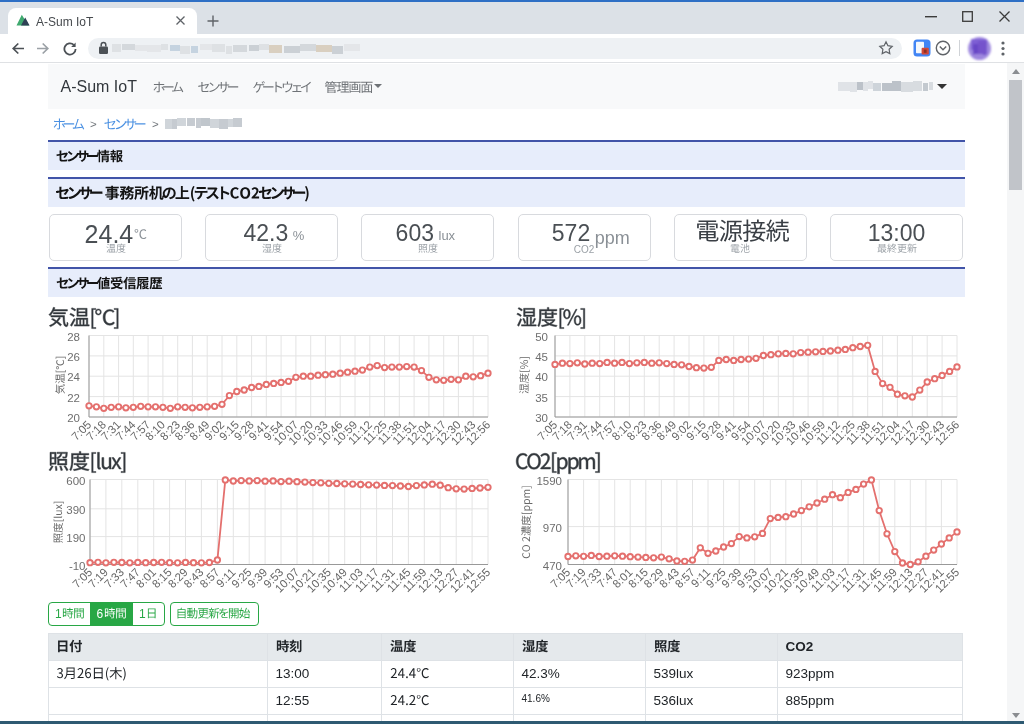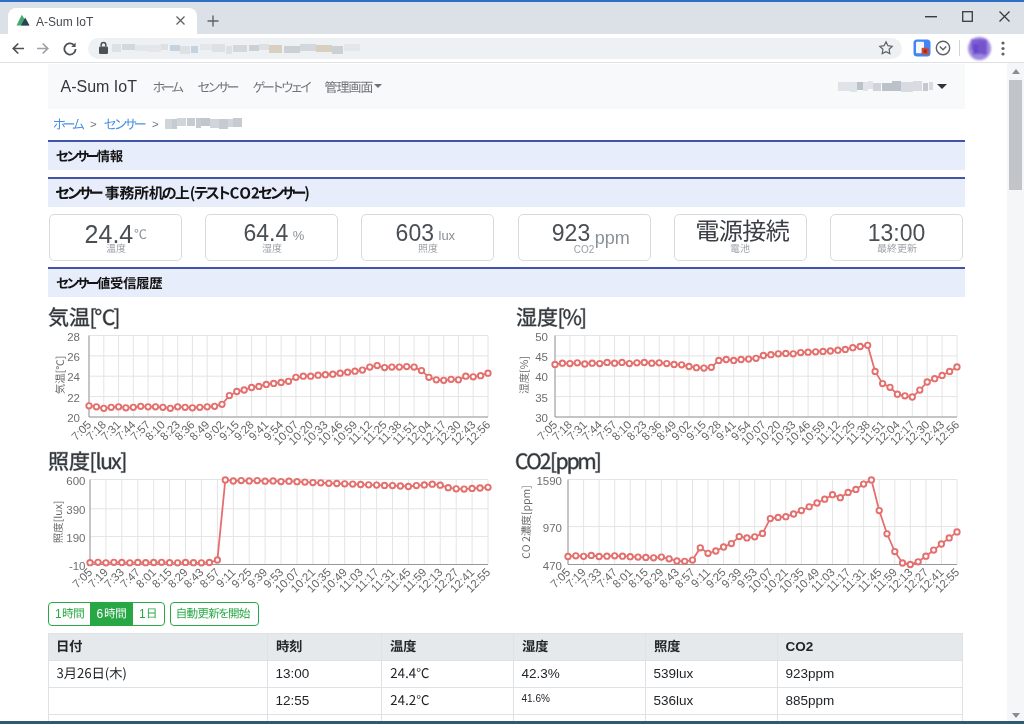--- a/index.html
+++ b/index.html
@@ -186,37 +186,37 @@
       <svg width="13" height="16" viewBox="0 -11.7 13 15.6" style="position:absolute;overflow:visible">
         <path d="M2.4 -6.2C3.4 -6.2 4.3 -6.9 4.3 -8.1C4.3 -9.2 3.4 -9.9 2.4 -9.9C1.5 -9.9 0.6 -9.2 0.6 -8.1C0.6 -6.9 1.5 -6.2 2.4 -6.2ZM2.4 -6.9C1.8 -6.9 1.4 -7.4 1.4 -8.1C1.4 -8.8 1.8 -9.2 2.4 -9.2C3.1 -9.2 3.5 -8.8 3.5 -8.1C3.5 -7.4 3.1 -6.9 2.4 -6.9ZM9.6 0.2C10.8 0.2 11.7 -0.3 12.5 -1.2L11.7 -2.0C11.1 -1.3 10.5 -0.9 9.6 -0.9C7.8 -0.9 6.7 -2.4 6.7 -4.8C6.7 -7.1 7.8 -8.6 9.6 -8.6C10.4 -8.6 11.0 -8.3 11.5 -7.7L12.2 -8.5C11.7 -9.1 10.8 -9.7 9.6 -9.7C7.2 -9.7 5.4 -7.8 5.4 -4.7C5.4 -1.7 7.1 0.2 9.6 0.2Z" fill="#8a9096"></path>
       </svg>
     </div>
     <div style="position:absolute;left:105.5px;top:243.0px;width:20px;height:12px">
       <svg width="20" height="12" viewBox="0 -9.0 20 12.0" style="position:absolute;overflow:visible">
         <path d="M4.5 -5.8H7.9V-4.8H4.5ZM4.5 -7.3H7.9V-6.4H4.5ZM3.8 -8.0V-4.1H8.6V-8.0ZM1.0 -7.7C1.6 -7.5 2.4 -7.0 2.8 -6.7L3.2 -7.3C2.8 -7.6 2.0 -8.0 1.4 -8.3ZM0.4 -5.0C1.0 -4.7 1.8 -4.3 2.2 -3.9L2.6 -4.5C2.2 -4.9 1.4 -5.3 0.8 -5.6ZM0.6 0.2 1.3 0.6C1.8 -0.3 2.5 -1.6 3.0 -2.6L2.4 -3.1C1.9 -1.9 1.2 -0.6 0.6 0.2ZM2.6 -0.2V0.5H9.6V-0.2H8.9V-3.3H3.4V-0.2ZM4.1 -0.2V-2.6H5.1V-0.2ZM5.7 -0.2V-2.6H6.6V-0.2ZM7.2 -0.2V-2.6H8.2V-0.2Z M13.9 -6.5V-5.6H12.2V-5.0H13.9V-3.3H17.8V-5.0H19.4V-5.6H17.8V-6.5H17.0V-5.6H14.6V-6.5ZM17.0 -5.0V-3.9H14.6V-5.0ZM17.6 -2.1C17.2 -1.5 16.6 -1.1 15.9 -0.8C15.2 -1.1 14.6 -1.6 14.2 -2.1ZM12.4 -2.7V-2.1H13.9L13.5 -1.9C13.9 -1.3 14.5 -0.9 15.1 -0.5C14.2 -0.1 13.1 0.1 12.0 0.2C12.1 0.3 12.3 0.6 12.3 0.8C13.6 0.7 14.8 0.4 15.9 -0.1C16.8 0.4 17.9 0.7 19.2 0.8C19.3 0.6 19.5 0.3 19.6 0.2C18.5 0.1 17.5 -0.1 16.7 -0.5C17.5 -1.0 18.2 -1.6 18.7 -2.5L18.2 -2.7L18.1 -2.7ZM11.2 -7.4V-4.5C11.2 -3.1 11.1 -1.0 10.3 0.4C10.5 0.5 10.8 0.7 10.9 0.8C11.8 -0.7 11.9 -3.0 11.9 -4.5V-6.7H19.4V-7.4H15.7V-8.4H14.9V-7.4Z" fill="#9aa0a6"></path>
       </svg>
     </div>
     <div class="abs" style="left:205.2px;top:214px;width:133px;height:47px;background:#fff;border:1px solid #d8dade;border-radius:5px"></div>
-    <div class="abs" style="left:243.5px;top:219.5px;font-size:23px;color:#4a4f54">64.4</div>
+    <div class="abs" style="left:243.5px;top:219.5px;font-size:23px;color:#4a4f54">42.3</div>
     <div class="abs" style="left:292.7px;top:228px;font-size:13px;color:#8a9096">%</div>
     <div style="position:absolute;left:261.7px;top:243.0px;width:20px;height:12px">
       <svg width="20" height="12" viewBox="0 -9.0 20 12.0" style="position:absolute;overflow:visible">
         <path d="M4.3 -5.7H8.2V-4.7H4.3ZM4.3 -7.3H8.2V-6.3H4.3ZM3.6 -8.0V-4.1H8.9V-8.0ZM3.2 -3.0C3.6 -2.3 4.0 -1.3 4.1 -0.7L4.7 -0.9C4.6 -1.5 4.2 -2.5 3.8 -3.2ZM8.7 -3.2C8.5 -2.5 8.0 -1.5 7.7 -0.9L8.2 -0.7C8.6 -1.3 9.1 -2.2 9.4 -3.0ZM0.9 -7.7C1.6 -7.5 2.3 -7.0 2.6 -6.7L3.1 -7.3C2.7 -7.6 2.0 -8.0 1.3 -8.3ZM0.4 -5.1C1.0 -4.8 1.8 -4.4 2.1 -4.0L2.6 -4.6C2.2 -5.0 1.4 -5.4 0.8 -5.7ZM0.7 0.2 1.3 0.6C1.8 -0.3 2.3 -1.6 2.7 -2.6L2.1 -3.1C1.7 -1.9 1.1 -0.6 0.7 0.2ZM6.8 -3.8V-0.2H5.7V-3.8H5.0V-0.2H2.6V0.5H9.6V-0.2H7.5V-3.8Z M13.9 -6.5V-5.6H12.2V-5.0H13.9V-3.3H17.8V-5.0H19.4V-5.6H17.8V-6.5H17.0V-5.6H14.6V-6.5ZM17.0 -5.0V-3.9H14.6V-5.0ZM17.6 -2.1C17.2 -1.5 16.6 -1.1 15.9 -0.8C15.2 -1.1 14.6 -1.6 14.2 -2.1ZM12.4 -2.7V-2.1H13.9L13.5 -1.9C13.9 -1.3 14.5 -0.9 15.1 -0.5C14.2 -0.1 13.1 0.1 12.0 0.2C12.1 0.3 12.3 0.6 12.3 0.8C13.6 0.7 14.8 0.4 15.9 -0.1C16.8 0.4 17.9 0.7 19.2 0.8C19.3 0.6 19.5 0.3 19.6 0.2C18.5 0.1 17.5 -0.1 16.7 -0.5C17.5 -1.0 18.2 -1.6 18.7 -2.5L18.2 -2.7L18.1 -2.7ZM11.2 -7.4V-4.5C11.2 -3.1 11.1 -1.0 10.3 0.4C10.5 0.5 10.8 0.7 10.9 0.8C11.8 -0.7 11.9 -3.0 11.9 -4.5V-6.7H19.4V-7.4H15.7V-8.4H14.9V-7.4Z" fill="#9aa0a6"></path>
       </svg>
     </div>
     <div class="abs" style="left:361.4px;top:214px;width:133px;height:47px;background:#fff;border:1px solid #d8dade;border-radius:5px"></div>
     <div class="abs" style="left:395.6px;top:219.5px;font-size:23px;color:#4a4f54">603</div>
     <div class="abs" style="left:438.5px;top:228px;font-size:13px;color:#8a9096">lux</div>
     <div style="position:absolute;left:417.9px;top:243.0px;width:20px;height:12px">
       <svg width="20" height="12" viewBox="0 -9.0 20 12.0" style="position:absolute;overflow:visible">
         <path d="M5.3 -4.1H8.2V-2.6H5.3ZM4.6 -4.7V-1.9H9.0V-4.7ZM3.4 -1.2C3.5 -0.6 3.6 0.2 3.6 0.8L4.3 0.7C4.3 0.1 4.2 -0.7 4.1 -1.3ZM5.5 -1.3C5.8 -0.6 6.0 0.2 6.2 0.7L6.9 0.6C6.8 0.1 6.5 -0.8 6.2 -1.4ZM7.6 -1.3C8.1 -0.7 8.6 0.2 8.8 0.8L9.6 0.5C9.3 -0.1 8.7 -1.0 8.3 -1.6ZM1.7 -1.5C1.4 -0.8 0.9 0.0 0.4 0.5L1.2 0.8C1.6 0.3 2.1 -0.6 2.5 -1.3ZM1.6 -7.3H3.1V-5.5H1.6ZM1.6 -2.9V-4.9H3.1V-2.9ZM0.9 -8.0V-1.7H1.6V-2.2H3.8V-8.0ZM4.3 -8.0V-7.3H6.0C5.8 -6.4 5.3 -5.8 4.0 -5.4C4.1 -5.3 4.3 -5.0 4.4 -4.8C5.9 -5.3 6.5 -6.1 6.7 -7.3H8.5C8.4 -6.4 8.3 -6.0 8.2 -5.9C8.1 -5.8 8.1 -5.8 7.9 -5.8C7.8 -5.8 7.3 -5.8 6.9 -5.8C7.0 -5.6 7.1 -5.4 7.1 -5.2C7.5 -5.2 8.0 -5.2 8.2 -5.2C8.5 -5.2 8.7 -5.3 8.8 -5.4C9.0 -5.7 9.1 -6.2 9.2 -7.7C9.2 -7.8 9.2 -8.0 9.2 -8.0Z M13.9 -6.5V-5.6H12.2V-5.0H13.9V-3.3H17.8V-5.0H19.4V-5.6H17.8V-6.5H17.0V-5.6H14.6V-6.5ZM17.0 -5.0V-3.9H14.6V-5.0ZM17.6 -2.1C17.2 -1.5 16.6 -1.1 15.9 -0.8C15.2 -1.1 14.6 -1.6 14.2 -2.1ZM12.4 -2.7V-2.1H13.9L13.5 -1.9C13.9 -1.3 14.5 -0.9 15.1 -0.5C14.2 -0.1 13.1 0.1 12.0 0.2C12.1 0.3 12.3 0.6 12.3 0.8C13.6 0.7 14.8 0.4 15.9 -0.1C16.8 0.4 17.9 0.7 19.2 0.8C19.3 0.6 19.5 0.3 19.6 0.2C18.5 0.1 17.5 -0.1 16.7 -0.5C17.5 -1.0 18.2 -1.6 18.7 -2.5L18.2 -2.7L18.1 -2.7ZM11.2 -7.4V-4.5C11.2 -3.1 11.1 -1.0 10.3 0.4C10.5 0.5 10.8 0.7 10.9 0.8C11.8 -0.7 11.9 -3.0 11.9 -4.5V-6.7H19.4V-7.4H15.7V-8.4H14.9V-7.4Z" fill="#9aa0a6"></path>
       </svg>
     </div>
     <div class="abs" style="left:517.6px;top:214px;width:133px;height:47px;background:#fff;border:1px solid #d8dade;border-radius:5px"></div>
-    <div class="abs" style="left:551.8px;top:219.5px;font-size:23px;color:#4a4f54">923</div>
+    <div class="abs" style="left:551.8px;top:219.5px;font-size:23px;color:#4a4f54">572</div>
     <div class="abs" style="left:594.7px;top:228px;font-size:18px;color:#8a9096">ppm</div>
     <div class="abs" style="left:517.6px;top:244px;width:133px;text-align:center;font-size:10px;color:#9aa0a6">CO2</div>
     <div class="abs" style="left:673.8px;top:214px;width:133px;height:47px;background:#fff;border:1px solid #d8dade;border-radius:5px"></div>
     <div style="position:absolute;left:694.8px;top:217.9px;width:95px;height:29px">
       <svg width="95" height="29" viewBox="0 -22.1 95 29.4" style="position:absolute;overflow:visible">
         <path d="M4.5 -13.9V-12.8H9.7V-13.9ZM4.0 -11.4V-10.2H9.7V-11.4ZM14.0 -11.4V-10.2H19.9V-11.4ZM14.0 -13.9V-12.8H19.3V-13.9ZM18.4 -4.5V-2.8H12.6V-4.5ZM18.4 -5.8H12.6V-7.4H18.4ZM10.8 -4.5V-2.8H5.4V-4.5ZM10.8 -5.8H5.4V-7.4H10.8ZM3.6 -8.8V-0.2H5.4V-1.5H10.8V-0.7C10.8 1.3 11.6 1.8 14.4 1.8C15.0 1.8 19.4 1.8 20.1 1.8C22.4 1.8 23.0 1.0 23.2 -2.0C22.7 -2.1 22.0 -2.4 21.6 -2.6C21.5 -0.1 21.2 0.3 19.9 0.3C19.0 0.3 15.2 0.3 14.5 0.3C12.9 0.3 12.6 0.1 12.6 -0.7V-1.5H20.3V-8.8ZM1.5 -16.6V-11.8H3.2V-15.3H10.9V-9.6H12.7V-15.3H20.6V-11.8H22.3V-16.6H12.7V-18.1H20.8V-19.5H2.9V-18.1H10.9V-16.6Z M36.6 -10.1H44.1V-8.0H36.6ZM36.6 -13.6H44.1V-11.5H36.6ZM35.8 -5.2C35.1 -3.4 34.0 -1.6 32.8 -0.4C33.2 -0.2 33.9 0.3 34.3 0.6C35.4 -0.8 36.7 -2.8 37.4 -4.8ZM42.7 -4.8C43.9 -3.2 45.1 -1.1 45.5 0.2L47.2 -0.5C46.7 -1.9 45.4 -3.9 44.3 -5.4ZM25.5 -19.0C27.0 -18.3 28.7 -17.1 29.6 -16.2L30.7 -17.7C29.8 -18.6 28.1 -19.6 26.6 -20.3ZM24.3 -12.4C25.8 -11.8 27.6 -10.7 28.4 -9.8L29.5 -11.3C28.6 -12.1 26.8 -13.2 25.4 -13.8ZM24.8 0.6 26.5 1.6C27.7 -0.7 29.0 -3.7 30.0 -6.3L28.6 -7.4C27.5 -4.6 25.9 -1.3 24.8 0.6ZM34.9 -15.0V-6.5H39.3V0.0C39.3 0.3 39.2 0.4 38.9 0.4C38.6 0.4 37.5 0.4 36.4 0.4C36.6 0.8 36.8 1.5 36.9 1.9C38.5 2.0 39.6 2.0 40.2 1.7C40.9 1.4 41.1 1.0 41.1 0.0V-6.5H45.8V-15.0H40.6L41.4 -17.7L41.3 -17.7H46.7V-19.4H31.7V-12.7C31.7 -8.6 31.4 -3.1 28.6 0.9C29.1 1.1 29.8 1.5 30.2 1.9C33.1 -2.3 33.5 -8.4 33.5 -12.7V-17.7H39.3C39.2 -16.9 39.0 -15.9 38.8 -15.0Z M51.6 -20.6V-15.6H48.2V-13.9H51.6V-8.6L47.8 -7.5L48.3 -5.8L51.6 -6.8V-0.3C51.6 0.1 51.5 0.2 51.1 0.2C50.8 0.2 49.8 0.2 48.7 0.2C48.9 0.7 49.2 1.5 49.2 1.9C50.9 2.0 51.8 1.9 52.5 1.6C53.1 1.3 53.3 0.8 53.3 -0.3V-7.3L55.5 -8.0V-6.6H59.1C58.4 -5.1 57.7 -3.7 57.1 -2.6L58.7 -2.0L59.1 -2.7C60.1 -2.4 61.1 -2.0 62.2 -1.5C60.5 -0.5 58.1 0.1 54.9 0.4C55.2 0.8 55.5 1.4 55.6 1.9C59.4 1.4 62.1 0.6 64.0 -0.8C66.0 0.1 67.8 1.1 68.9 2.0L70.1 0.6C68.9 -0.2 67.2 -1.2 65.4 -2.0C66.5 -3.2 67.2 -4.7 67.6 -6.6H70.6V-8.2H61.8L62.9 -10.6H70.7V-12.2H66.2C66.7 -13.3 67.3 -14.9 67.7 -16.3L67.0 -16.4H69.9V-18.0H64.0V-20.6H62.2V-18.0H56.3V-16.4H59.8L58.7 -16.1C59.1 -14.9 59.5 -13.3 59.6 -12.2H55.3V-10.6H60.9L59.9 -8.2H55.9L55.7 -9.8L53.3 -9.1V-13.9H55.7V-15.6H53.3V-20.6ZM60.3 -16.4H65.9C65.6 -15.1 65.0 -13.4 64.5 -12.3L65.1 -12.2H60.7L61.3 -12.4C61.2 -13.4 60.8 -15.1 60.3 -16.4ZM61.0 -6.6H65.8C65.3 -5.0 64.7 -3.7 63.7 -2.7C62.4 -3.2 61.0 -3.7 59.8 -4.1Z M88.8 -8.0V-0.5C88.8 1.3 89.2 1.8 90.8 1.8C91.1 1.8 92.5 1.8 92.8 1.8C94.2 1.8 94.6 1.0 94.7 -2.1C94.3 -2.2 93.6 -2.5 93.2 -2.8C93.2 -0.2 93.1 0.2 92.6 0.2C92.3 0.2 91.3 0.2 91.0 0.2C90.6 0.2 90.5 0.1 90.5 -0.5V-8.0ZM84.3 -8.0V-6.4C84.3 -4.5 83.8 -1.4 79.4 0.7C79.8 1.1 80.4 1.6 80.7 2.0C85.4 -0.4 85.9 -4.0 85.9 -6.4V-8.0ZM78.2 -6.2C78.8 -4.8 79.3 -3.0 79.4 -1.7L80.8 -2.2C80.7 -3.4 80.2 -5.2 79.5 -6.6ZM73.1 -6.6C72.8 -4.4 72.4 -2.2 71.6 -0.7C72.0 -0.6 72.7 -0.3 73.0 -0.0C73.7 -1.6 74.3 -4.0 74.7 -6.3ZM81.9 -14.5V-12.9H93.3V-14.5H88.5V-16.7H94.2V-18.3H88.5V-20.6H86.7V-18.3H81.0V-16.7H86.7V-14.5ZM71.6 -9.8 71.8 -8.1 75.7 -8.4V2.0H77.3V-8.5L79.3 -8.6C79.5 -8.0 79.7 -7.4 79.8 -7.0L81.1 -7.6V-6.9H82.7V-9.8H92.6V-6.9H94.2V-11.3H81.1V-8.0C80.7 -9.3 79.8 -11.2 78.9 -12.7L77.5 -12.2C77.9 -11.5 78.3 -10.8 78.6 -10.1L75.1 -9.9C76.7 -12.0 78.6 -14.8 80.0 -17.1L78.5 -17.8C77.8 -16.5 76.9 -14.8 75.9 -13.3C75.5 -13.8 75.0 -14.4 74.5 -14.9C75.4 -16.3 76.5 -18.3 77.3 -20.0L75.7 -20.6C75.2 -19.2 74.3 -17.3 73.5 -15.9L72.8 -16.6L71.8 -15.5C72.9 -14.4 74.2 -13.0 74.9 -11.9C74.4 -11.1 73.8 -10.4 73.4 -9.8Z" fill="#3a3f45"></path>
       </svg>
     </div>
     <div style="position:absolute;left:730.3px;top:243.0px;width:20px;height:12px">
       <svg width="20" height="12" viewBox="0 -9.0 20 12.0" style="position:absolute;overflow:visible">

